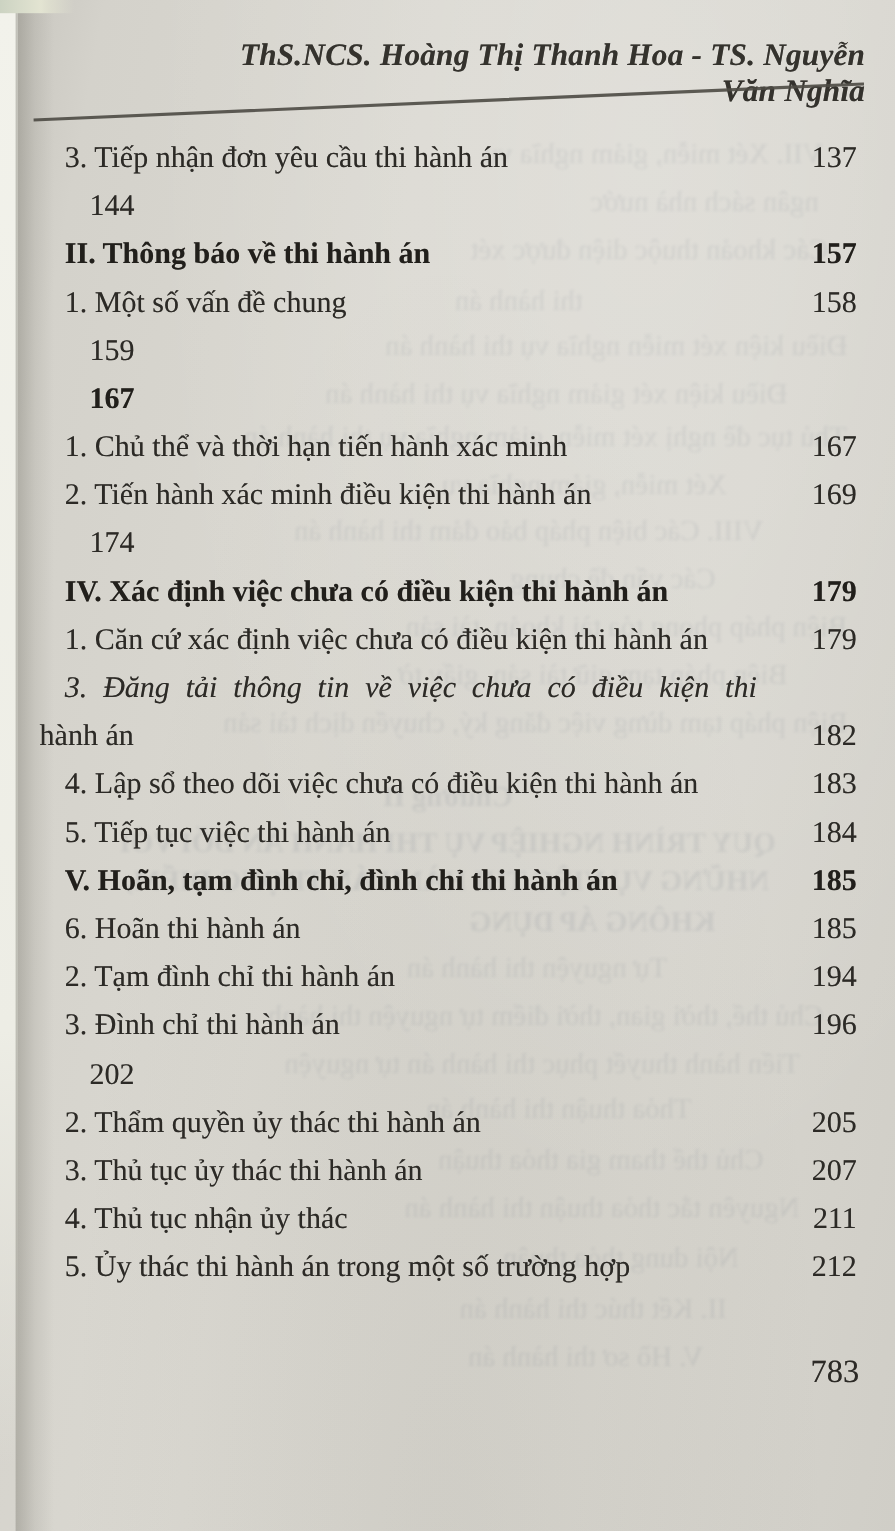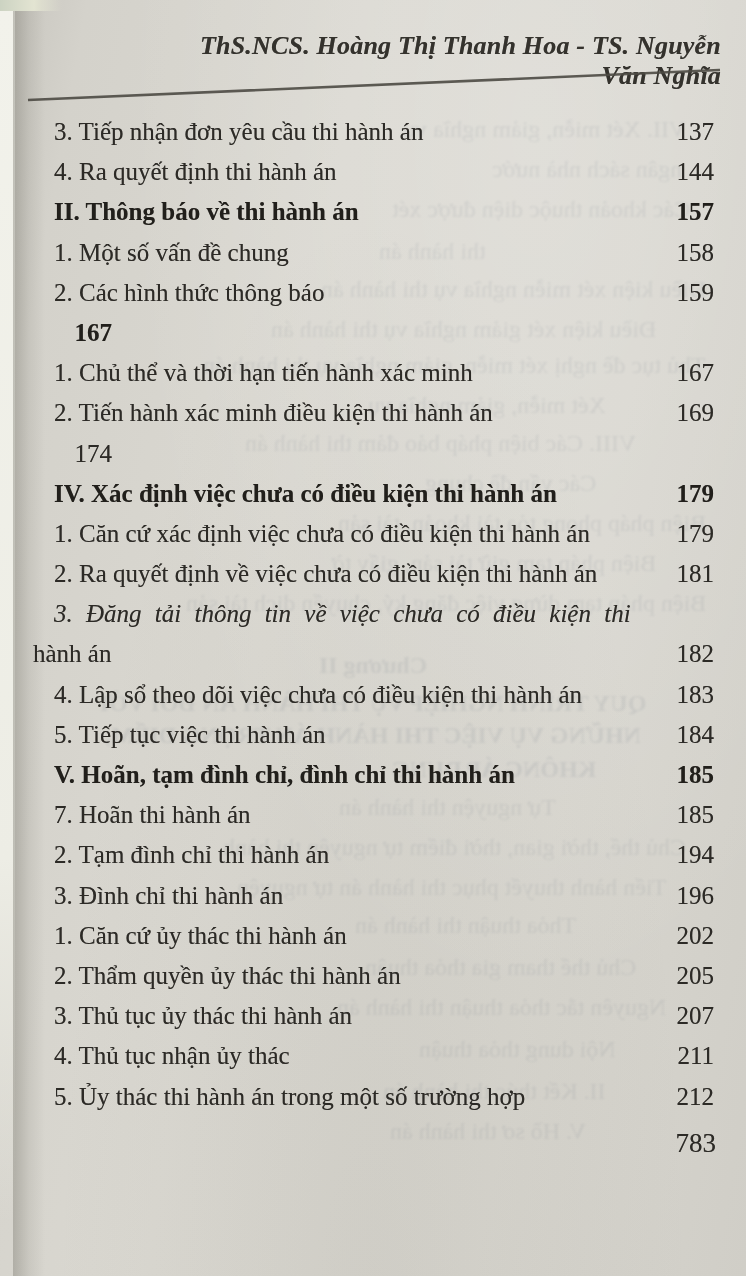--- a/index.html
+++ b/index.html
@@ -35,21 +35,21 @@
     text-shadow:0 0 0.5px rgba(45,43,38,0.55);
   }
   .rule-svg { position:absolute; left:0; top:0; width:746px; height:120px; }
   
   .toc {
     position:absolute; left:33px; right:32px; top:112px;
     font-size:25px; color:#2c2a26;
     text-shadow:0 0 0.5px rgba(44,42,38,0.45);
   }
   .row {
-    display:flex; justify-content:space-between; align-items:flex-start;
+    display:flex; justify-content:space-between; align-items:flex-end;
     height:40.2px; line-height:40.2px; padding-left:21px;gap:14px;
   }
   .row .label { white-space:nowrap; }
   .row.bold { font-weight:bold; color:#211f1b; }
   .pageno { text-align:right; min-width:58px; }
   .row.wrapped { display:block; height:80.4px; padding-left:0; }
   .row.wrapped .wl1 { padding-left:21px; line-height:40.2px; white-space:nowrap; word-spacing:7px;font-style:italic; }
   .row.wrapped .wl2 { display:flex; justify-content:space-between; align-items:baseline; line-height:40.2px; }
   
   .folio {
@@ -134,36 +134,34 @@
     <path d="M 28 100 C 180 93, 450 80, 720 70" fill="none" stroke="#4c4a44" stroke-width="2.6" opacity="0.9"></path>
   </svg>
 
   <div class="toc">
   <div class="row">
     <span class="label">3. Tiếp nhận đơn yêu cầu thi hành án</span>
     <span class="pageno">137</span>
   </div>
 
   <div class="row">
-    <span class="label">4. Ra quyết định thi hành án</span>
     <span class="pageno">144</span>
   </div>
 
   <div class="row bold">
     <span class="label">II. Thông báo về thi hành án</span>
     <span class="pageno">157</span>
   </div>
 
   <div class="row">
     <span class="label">1. Một số vấn đề chung</span>
     <span class="pageno">158</span>
   </div>
 
   <div class="row">
-    <span class="label">2. Các hình thức thông báo</span>
     <span class="pageno">159</span>
   </div>
 
   <div class="row bold">
     <span class="pageno">167</span>
   </div>
 
   <div class="row">
     <span class="label">1. Chủ thể và thời hạn tiến hành xác minh</span>
     <span class="pageno">167</span>
@@ -181,24 +179,20 @@
   <div class="row bold">
     <span class="label">IV. Xác định việc chưa có điều kiện thi hành án</span>
     <span class="pageno">179</span>
   </div>
 
   <div class="row">
     <span class="label">1. Căn cứ xác định việc chưa có điều kiện thi hành án</span>
     <span class="pageno">179</span>
   </div>
 
-  <div class="row">
-    <span class="label">2. Ra quyết định về việc chưa có điều kiện thi hành án</span>
-    <span class="pageno">181</span>
-  </div>
 
   <div class="row wrapped">
     <div class="wl1">3. Đăng tải thông tin về việc chưa có điều kiện thi</div>
     <div class="wl2">
       <span class="cont">hành án</span>
       <span class="pageno">182</span>
     </div>
   </div>
 
   <div class="row">
@@ -210,37 +204,36 @@
     <span class="label">5. Tiếp tục việc thi hành án</span>
     <span class="pageno">184</span>
   </div>
 
   <div class="row bold">
     <span class="label">V. Hoãn, tạm đình chỉ, đình chỉ thi hành án</span>
     <span class="pageno">185</span>
   </div>
 
   <div class="row">
-    <span class="label">7. Hoãn thi hành án</span>
+    <span class="label">6. Hoãn thi hành án</span>
     <span class="pageno">185</span>
   </div>
 
   <div class="row">
     <span class="label">2. Tạm đình chỉ thi hành án</span>
     <span class="pageno">194</span>
   </div>
 
   <div class="row">
     <span class="label">3. Đình chỉ thi hành án</span>
     <span class="pageno">196</span>
   </div>
 
 
   <div class="row">
-    <span class="label">1. Căn cứ ủy thác thi hành án</span>
     <span class="pageno">202</span>
   </div>
 
   <div class="row">
     <span class="label">2. Thẩm quyền ủy thác thi hành án</span>
     <span class="pageno">205</span>
   </div>
 
   <div class="row">
     <span class="label">3. Thủ tục ủy thác thi hành án</span>

